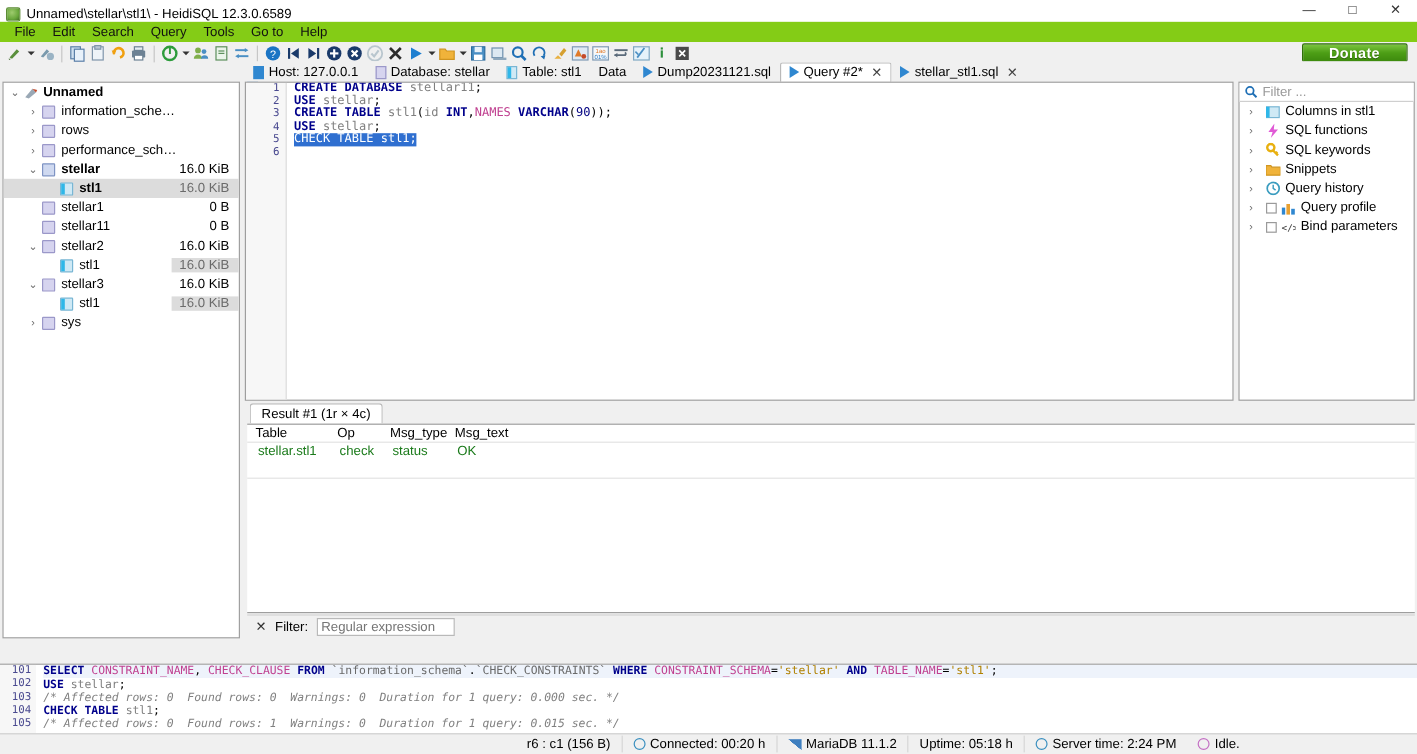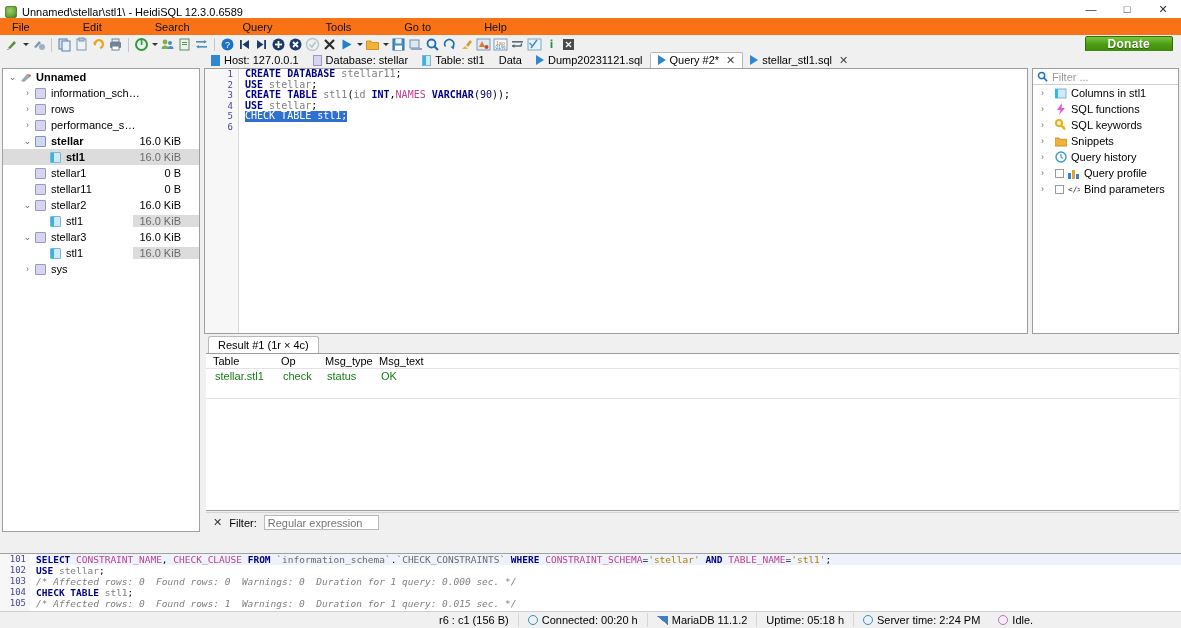--- a/index.html
+++ b/index.html
@@ -26,21 +26,21 @@
     border: 1px solid #5c8d35; flex: none;
   }
   .titlebar .title-text { font-size: 11px; color: #000; white-space: nowrap; }
   .wincontrols { position: absolute; right: 0; top: 0; display: flex; height: 18px; }
   .wincontrols div {
     width: 36px; height: 18px; display: flex; align-items: center; justify-content: center;
     font-size: 11px; color: #333; line-height: 1;
   }
 
   
-  .menubar { height: 17px; background: #f97316; display: flex; align-items: center; padding-left: 5px; gap: 39px; }
+  .menubar { height: 17px; background: #84cc16; display: flex; align-items: center; padding-left: 5px; }
   .menubar span { padding: 1px 7px; font-size: 11px; color: #111; cursor: default; }
 
   
   .toolbar {
     height: 19px; background: #f0f0f0; display: flex; align-items: center;
     padding-left: 4px; position: relative;
   }
   .tb { display: flex; align-items: center; justify-content: center; height: 17px; min-width: 17px; }
   .tb svg { display: block; }
   .sep { width: 1px; height: 14px; background: #c6c6c6; margin: 0 4px; }
@@ -68,21 +68,21 @@
   
   .dbtree {
     position: absolute; left: 2px; top: 68px; width: 198px; height: 464px;
     background: #fff; border: 1px solid #a0a0a0; overflow: hidden;
   }
   .treerow { height: 16px; display: flex; align-items: center; position: relative; font-size: 11px; white-space: nowrap; }
   .treerow.sel { background: #dcdcdc; }
   .treerow .exp { width: 13px; text-align: center; color: #6d6d6d; font-size: 9px; flex: none; }
   .treerow .ico { width: 13px; height: 13px; flex: none; margin-right: 4px; display: flex; align-items: center; justify-content: center; }
   .treerow .lbl { flex: 1; overflow: hidden; text-overflow: ellipsis; }
-  .treerow .size { padding-right: 18px; color: #000; font-size: 11px; margin-left: 41px; }
+  .treerow .size { padding-right: 8px; color: #000; font-size: 11px; margin-left: 41px; }
   .treerow .size.gray { background: #dcdcdc; color: #6b6b6b; padding-left: 6px; }
   .bold { font-weight: bold; }
 
   .icon-db { width: 11px; height: 11px; background: #d6d4ef; border: 1px solid #9b98c9; border-radius: 1px; }
   .icon-db.active { background: #cfd9f0; border-color: #7f94c4; }
   .icon-tbl { width: 11px; height: 11px; background: #cfe9f5; border: 1px solid #79b6d4; border-radius: 1px; position: relative; }
   .icon-tbl::before { content: ""; position: absolute; left: 0; top: 0; bottom: 0; width: 3px; background: #2fb7e8; }
 
   
   .tabstrip {

